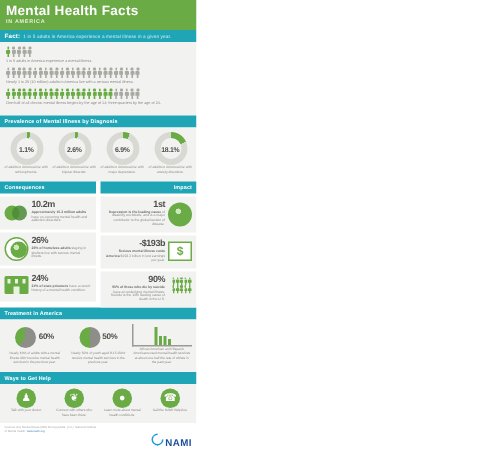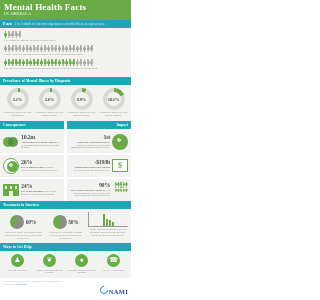--- a/index.html
+++ b/index.html
@@ -2,21 +2,21 @@
 <html><head>
 <meta charset="utf-8">
 <style>
   html,body{margin:0;padding:0;}
   body{
     width:131px;height:300px;overflow:hidden;
     background:#ffffff;
     font-family:"Liberation Sans",sans-serif;
     -webkit-font-smoothing:none;
   }
-  .page{width:131px;height:300px;position:relative;background:#fff;font-family:Liberation Serif, serif;}
+  .page{width:131px;height:300px;position:relative;background:#fff;}
 
   
   .hdr{background:#6aab46;padding:2px 4px 3px 4px;}
   .hdr-t1{color:#fff;font-size:9px;font-weight:bold;letter-spacing:.2px;line-height:10px;}
   .hdr-t2{color:#e2efd6;font-size:3.6px;font-weight:bold;letter-spacing:.5px;line-height:5px;}
 
   
   .bar{background:#1fa5b5;color:#fff;font-size:3.6px;font-weight:bold;
        padding:2px 3px;line-height:4px;letter-spacing:.1px;}
   .bar .lead{font-size:4.2px;font-weight:bold;margin-right:2px;}

